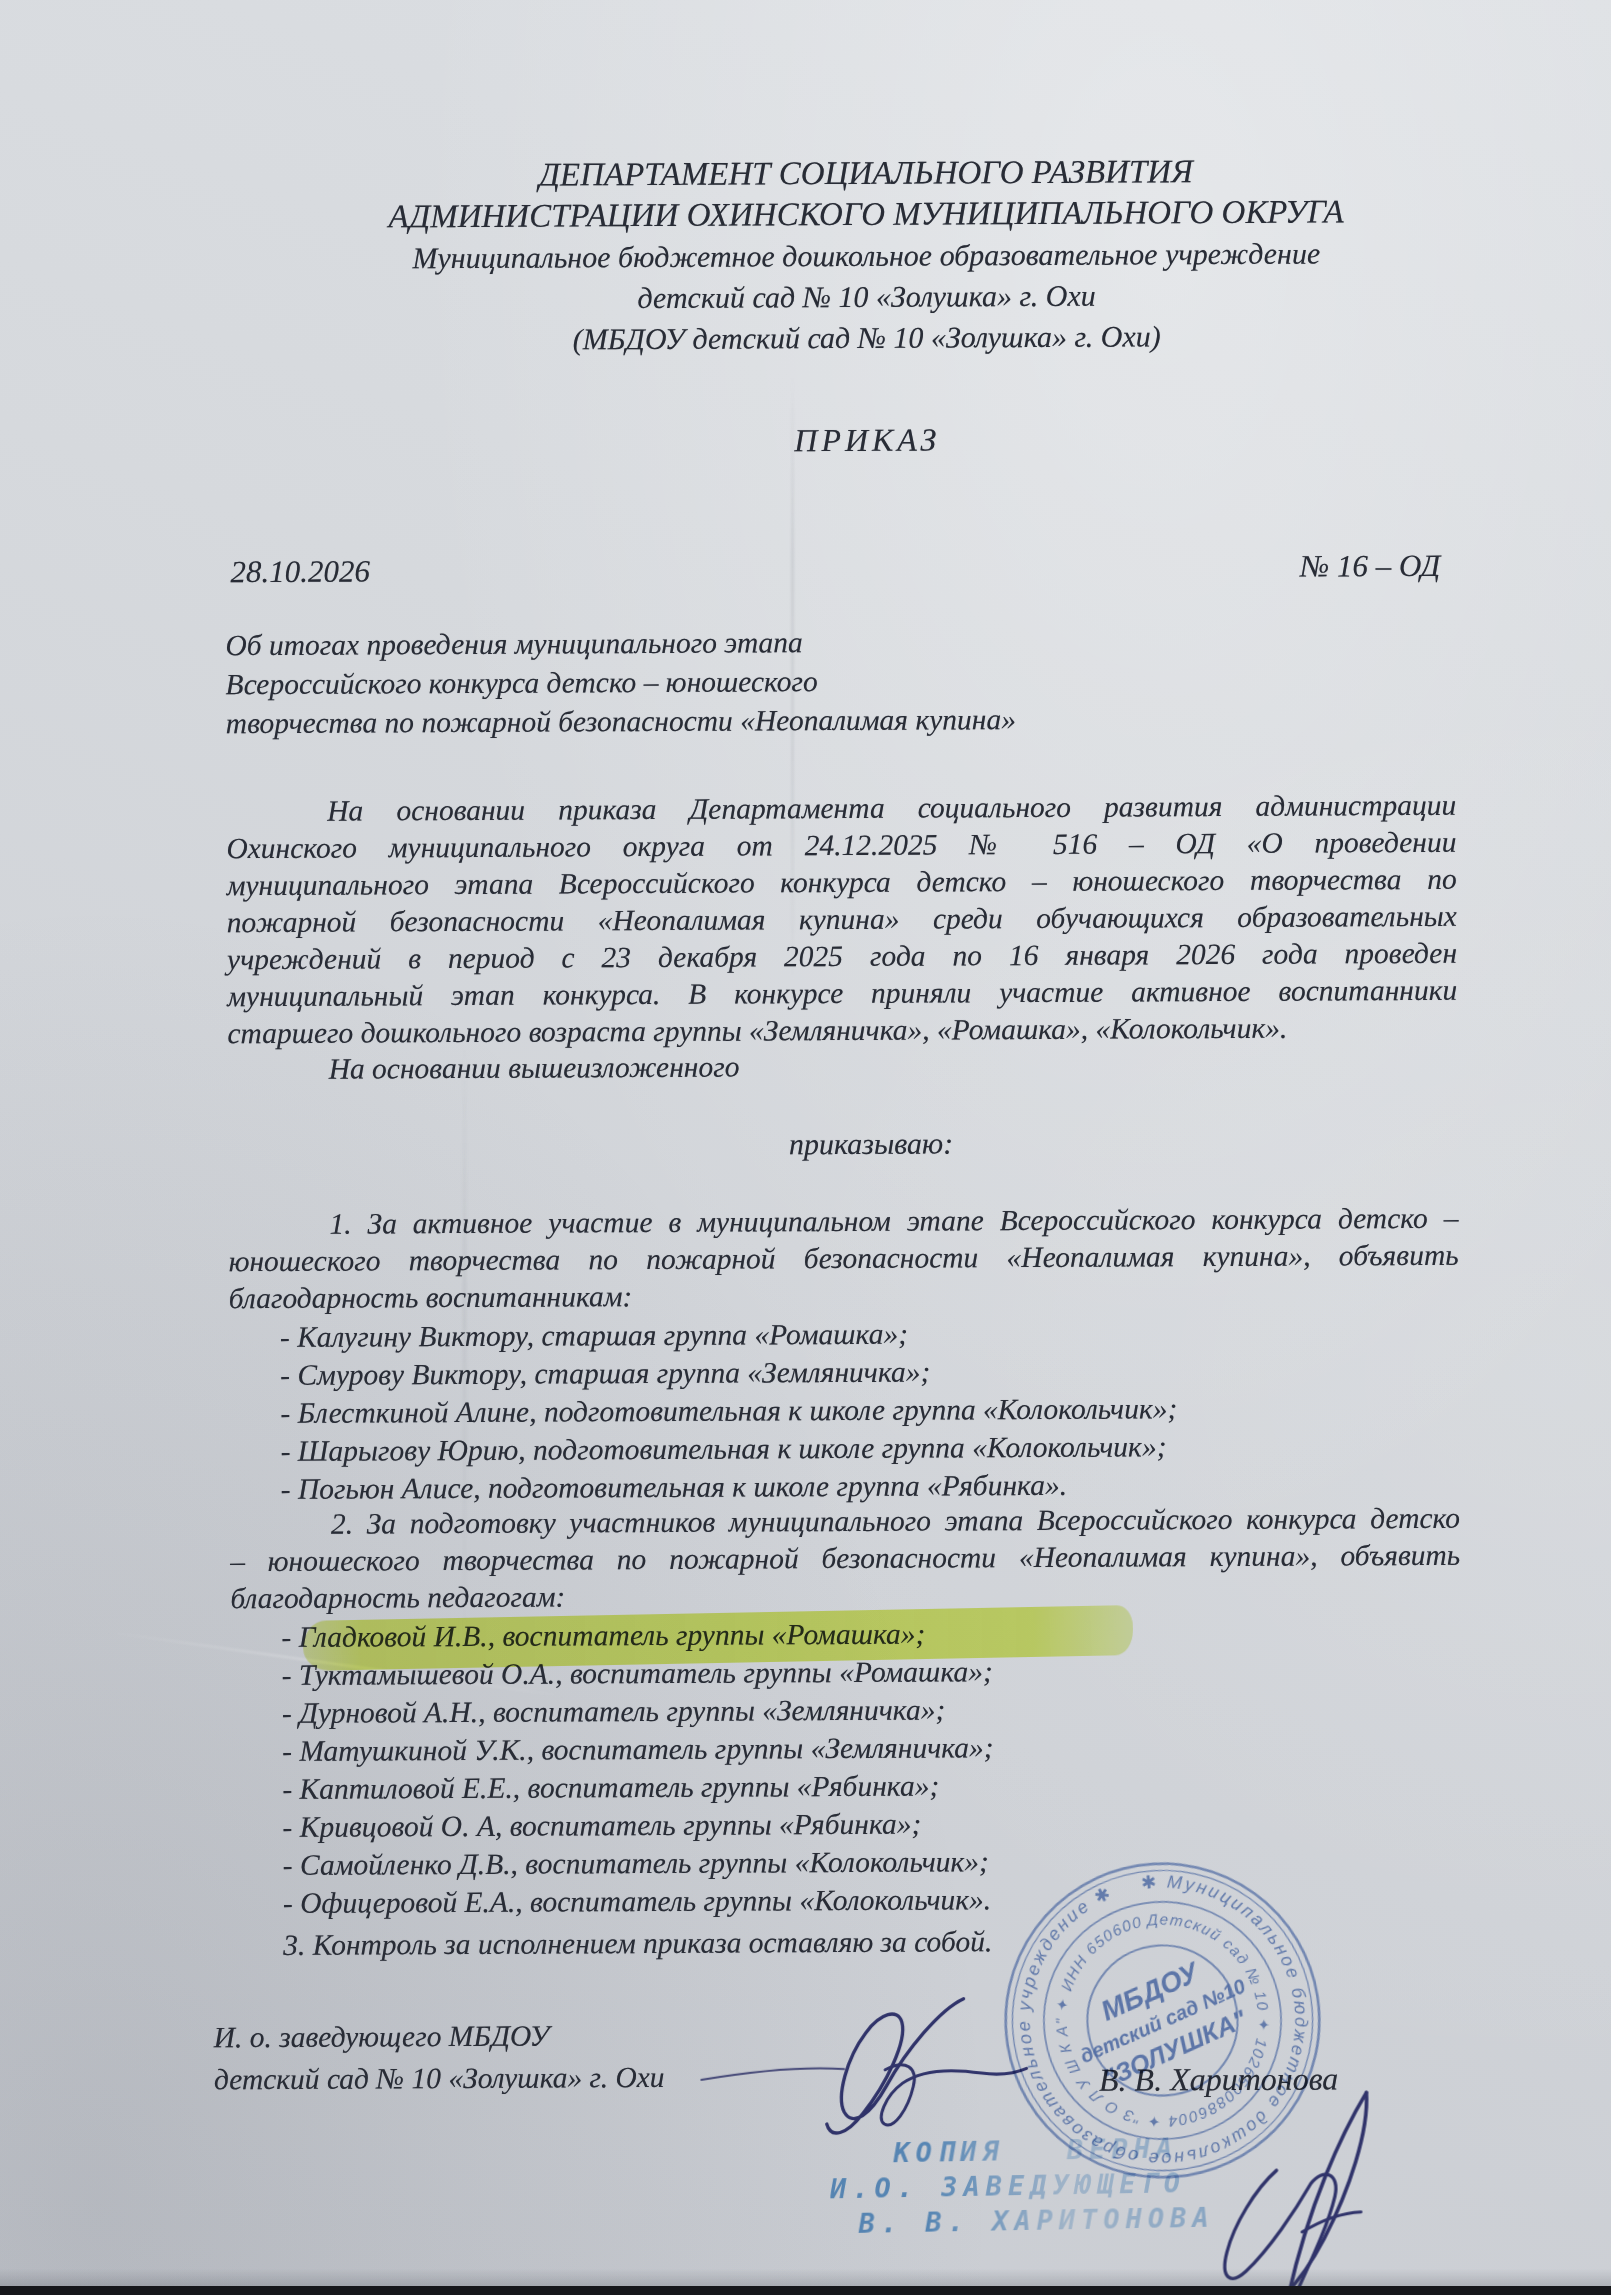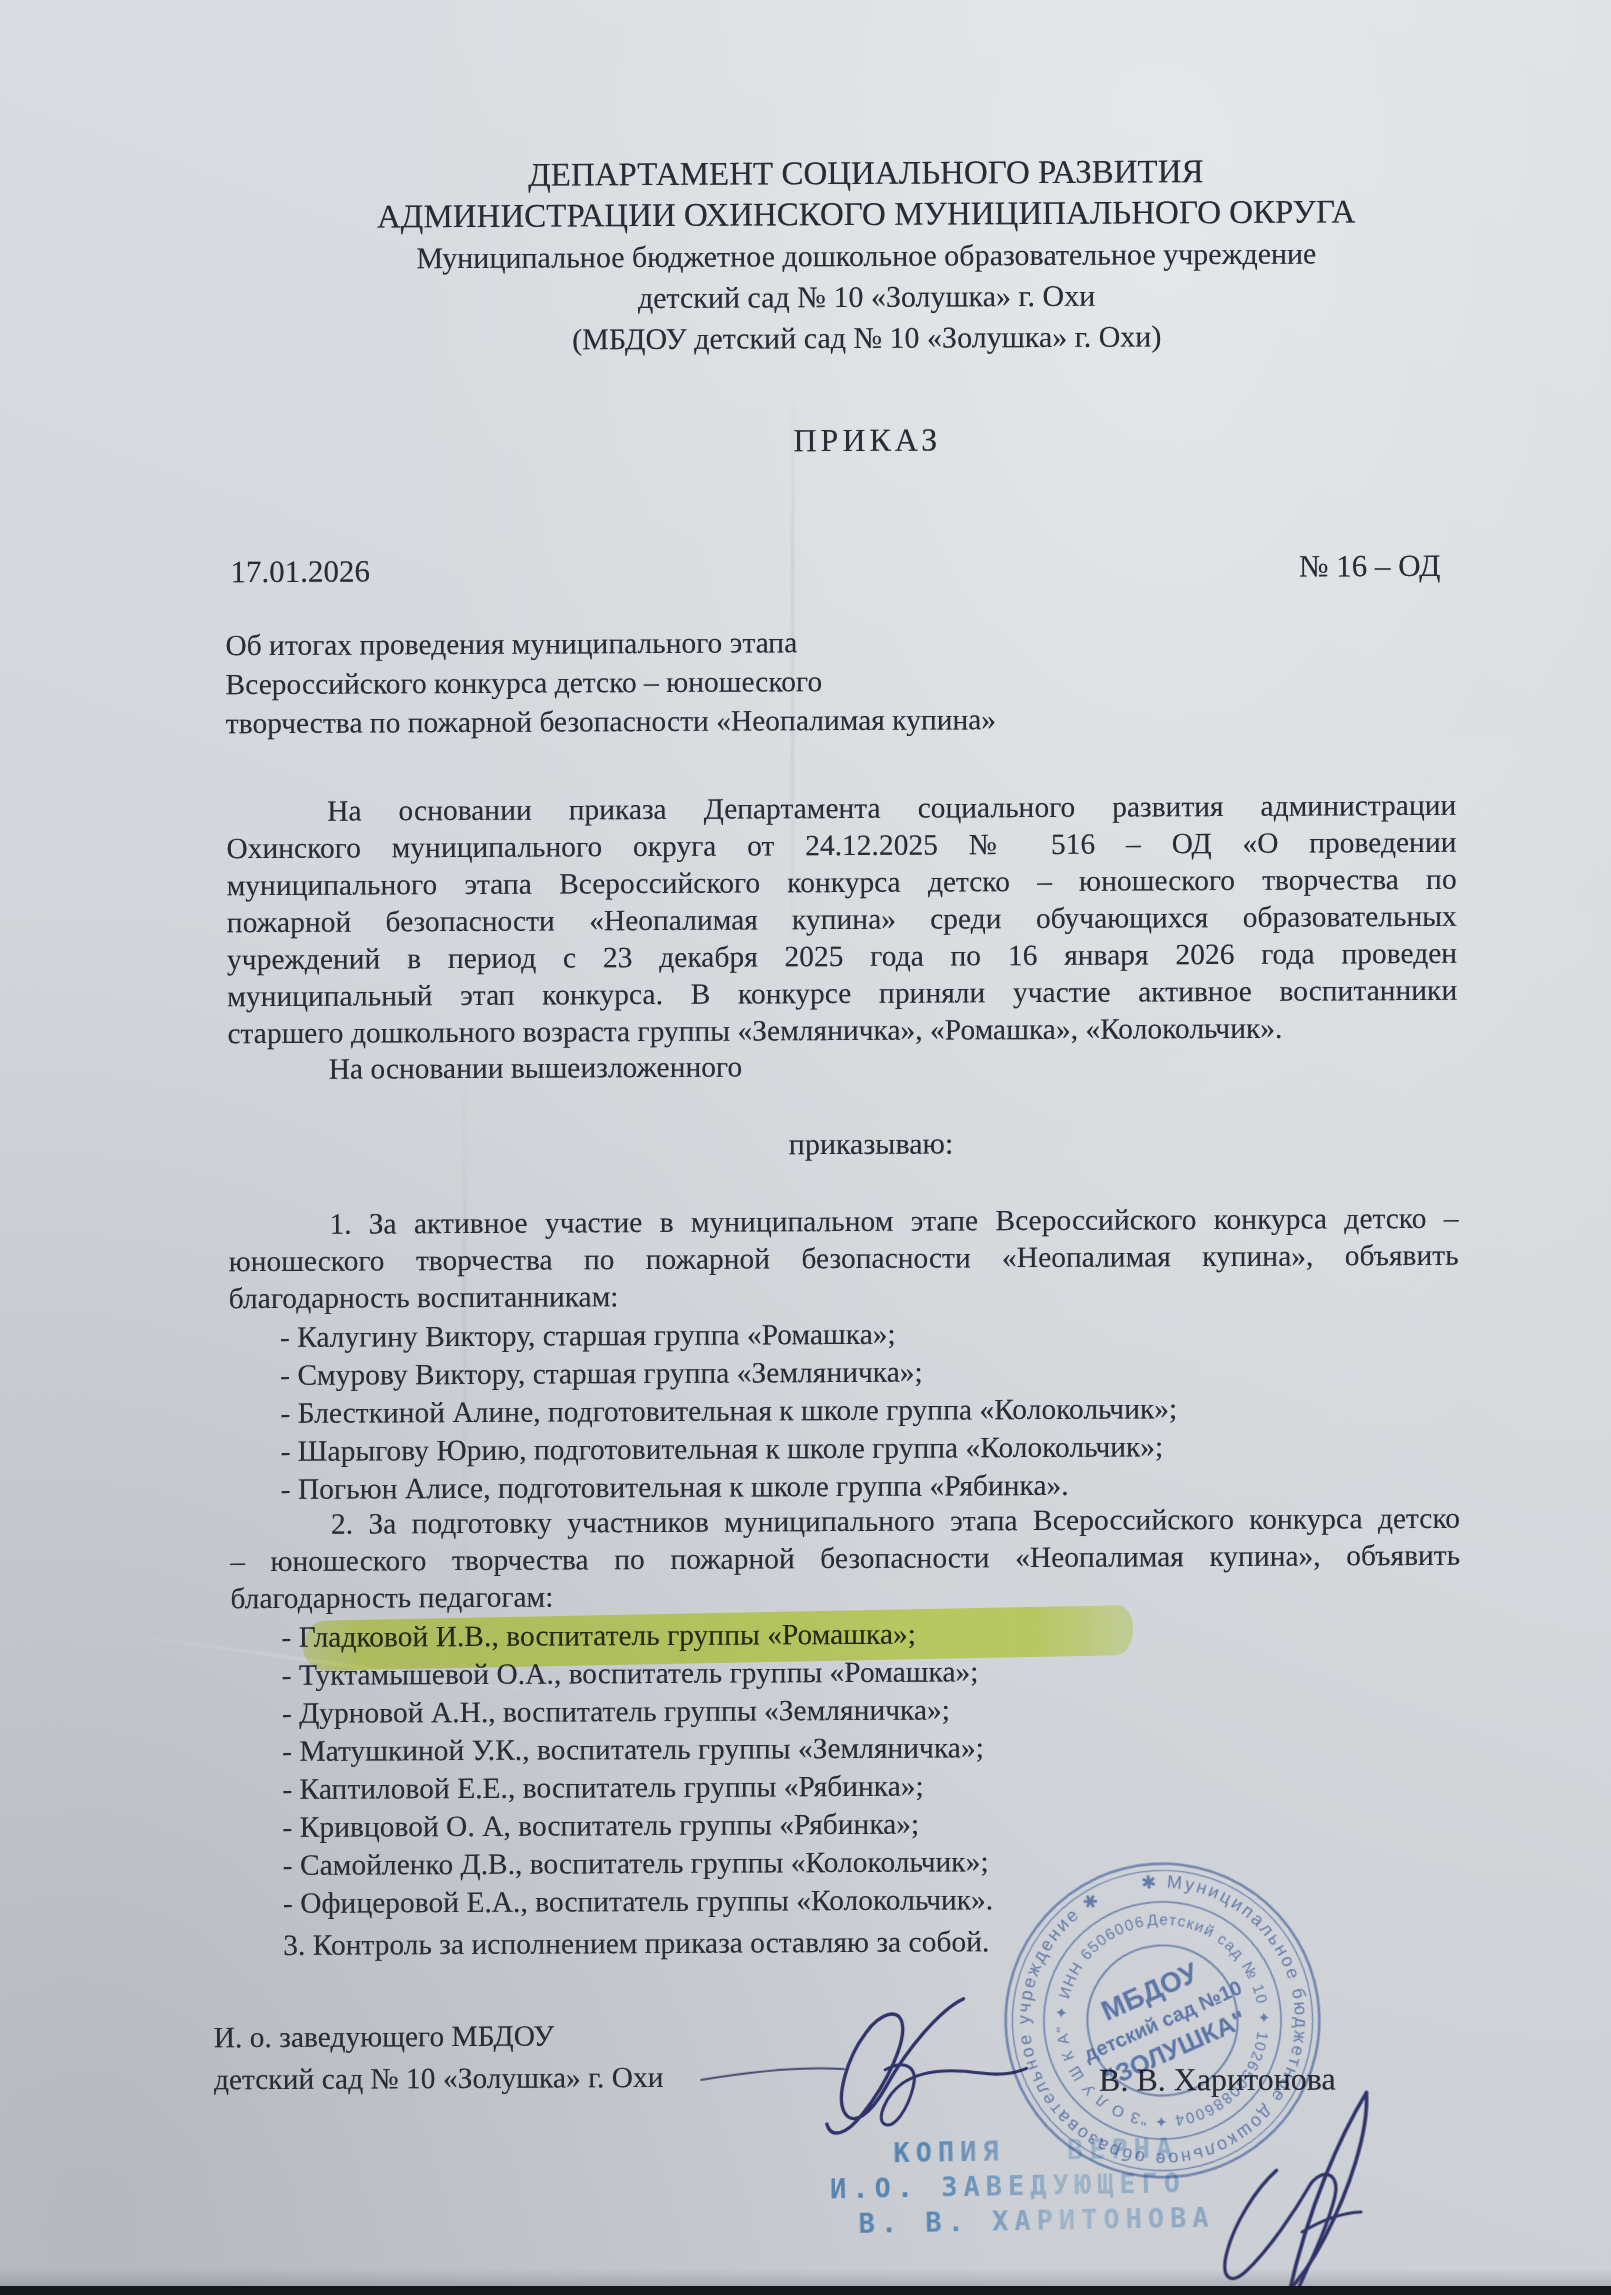--- a/index.html
+++ b/index.html
@@ -7,20 +7,21 @@
     position:relative;
     width:1612px;height:2295px;
     overflow:hidden;
     background:
       radial-gradient(ellipse at 72% 10%, rgba(255,255,255,.30), rgba(255,255,255,0) 46%),
       radial-gradient(ellipse at 6% 96%, rgba(60,66,78,.14), rgba(60,66,78,0) 42%),
       radial-gradient(ellipse at 96% 60%, rgba(255,255,255,.10), rgba(255,255,255,0) 38%),
       linear-gradient(200deg,#dcdfe3 0%,#d6d9dd 35%,#cfd2d7 68%,#c8cbd1 100%);
     font-family:"Liberation Serif","DejaVu Serif",serif;
     color:#282c36;
+    font-style:italic;
   }
   
   .crease{position:absolute;pointer-events:none;}
   .crease.v1{left:791px;top:375px;width:2.7px;height:603px;
     background:linear-gradient(180deg,rgba(110,116,126,0),rgba(110,116,126,.14) 30%,rgba(110,116,126,.10) 70%,rgba(110,116,126,0));
     filter:blur(1.3px);}
   .crease.v2{left:463px;top:1046px;width:2.7px;height:603px;
     background:linear-gradient(180deg,rgba(110,116,126,0),rgba(110,116,126,.12) 40%,rgba(110,116,126,0));
     filter:blur(1.7px);}
   .crease.d1{left:101px;top:1663px;width:469px;height:2px;transform:rotate(8deg);
@@ -127,21 +128,21 @@
       <div class="l big">ДЕПАРТАМЕНТ СОЦИАЛЬНОГО РАЗВИТИЯ</div>
       <div class="l big">АДМИНИСТРАЦИИ ОХИНСКОГО МУНИЦИПАЛЬНОГО ОКРУГА</div>
       <div class="l">Муниципальное бюджетное дошкольное образовательное учреждение</div>
       <div class="l">детский сад № 10 «Золушка» г. Охи</div>
       <div class="l">(МБДОУ детский сад № 10 «Золушка» г. Охи)</div>
     </div>
 
     <div class="block doc-type">ПРИКАЗ</div>
 
     <div class="block meta-row">
-      <span class="date">17.01.2026</span>
+      <span class="date">28.10.2026</span>
       <span class="num">№ 16 – ОД</span>
     </div>
 
     <div class="block subject">
       <div>Об итогах проведения муниципального этапа</div>
       <div>Всероссийского конкурса детско – юношеского</div>
       <div>творчества по пожарной безопасности «Неопалимая купина»</div>
     </div>
 
     <div class="block body-text preamble">

